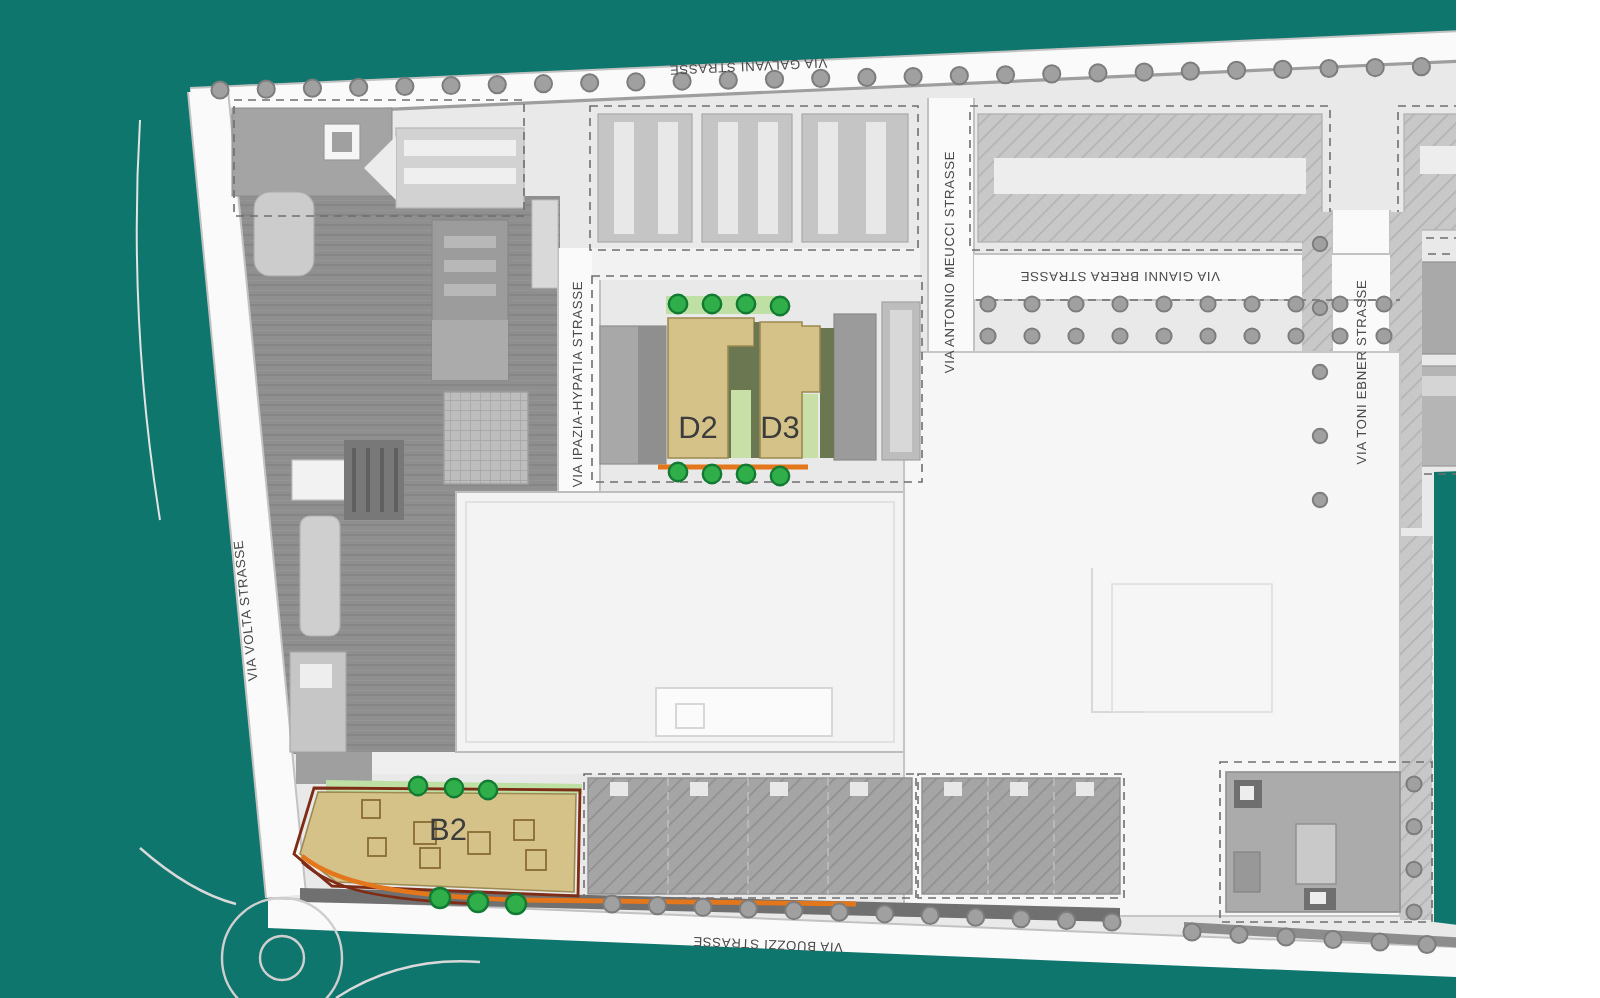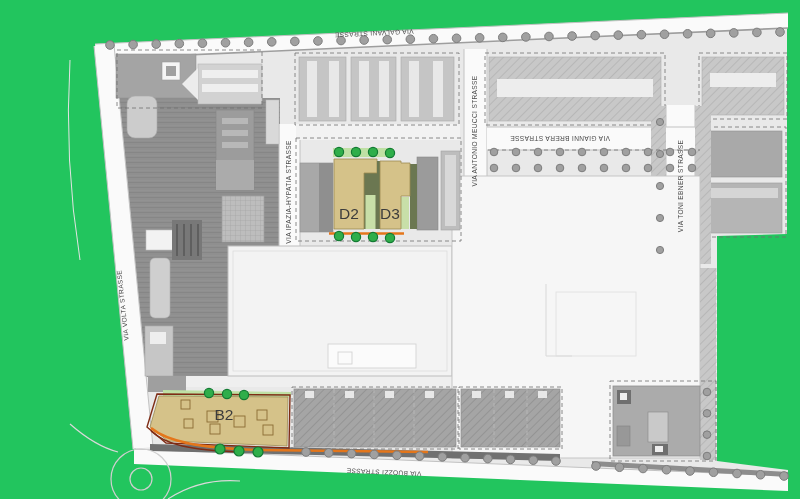--- a/index.html
+++ b/index.html
@@ -1,16 +1,16 @@
 <!DOCTYPE html>
 <html style="--highlight_fill: #d5c289; --highlight_shadow: #6b7751; --highlight_green: #c8dfa8; --green_strip: #bfe0a4; --tree_green: #2fae4a; --accent_orange: #e4761b; --parcel_red: #7e2c15;"><head>
 <meta charset="utf-8">
 <style>
   html,body{margin:0;padding:0;background:#ffffff;}
-  #stage{position:relative;width:800px;height:499px;background:#22c55e;overflow:hidden;
+  #stage{position:relative;width:728px;height:499px;background:#0f766e;overflow:hidden;
          font-family:"Liberation Sans",sans-serif;}
   svg{display:block;}
   .street-label{font-family:"Liberation Sans",sans-serif;font-size:6.6px;letter-spacing:.35px;
                 fill:#4a4a4a;text-anchor:middle;}
   .bldg-label{font-family:"Liberation Sans",sans-serif;font-size:15.5px;fill:#3c3c3c;
               text-anchor:middle;}
   .hl{fill:var(--highlight_fill,#d5c289);stroke:#9c8a52;stroke-width:.8;}
   .olive{fill:var(--highlight_shadow,#6b7751);}
   .hlgreen{fill:var(--highlight_green,#c8dfa8);}
   .greenstrip{fill:var(--green_strip,#bfe0a4);}

